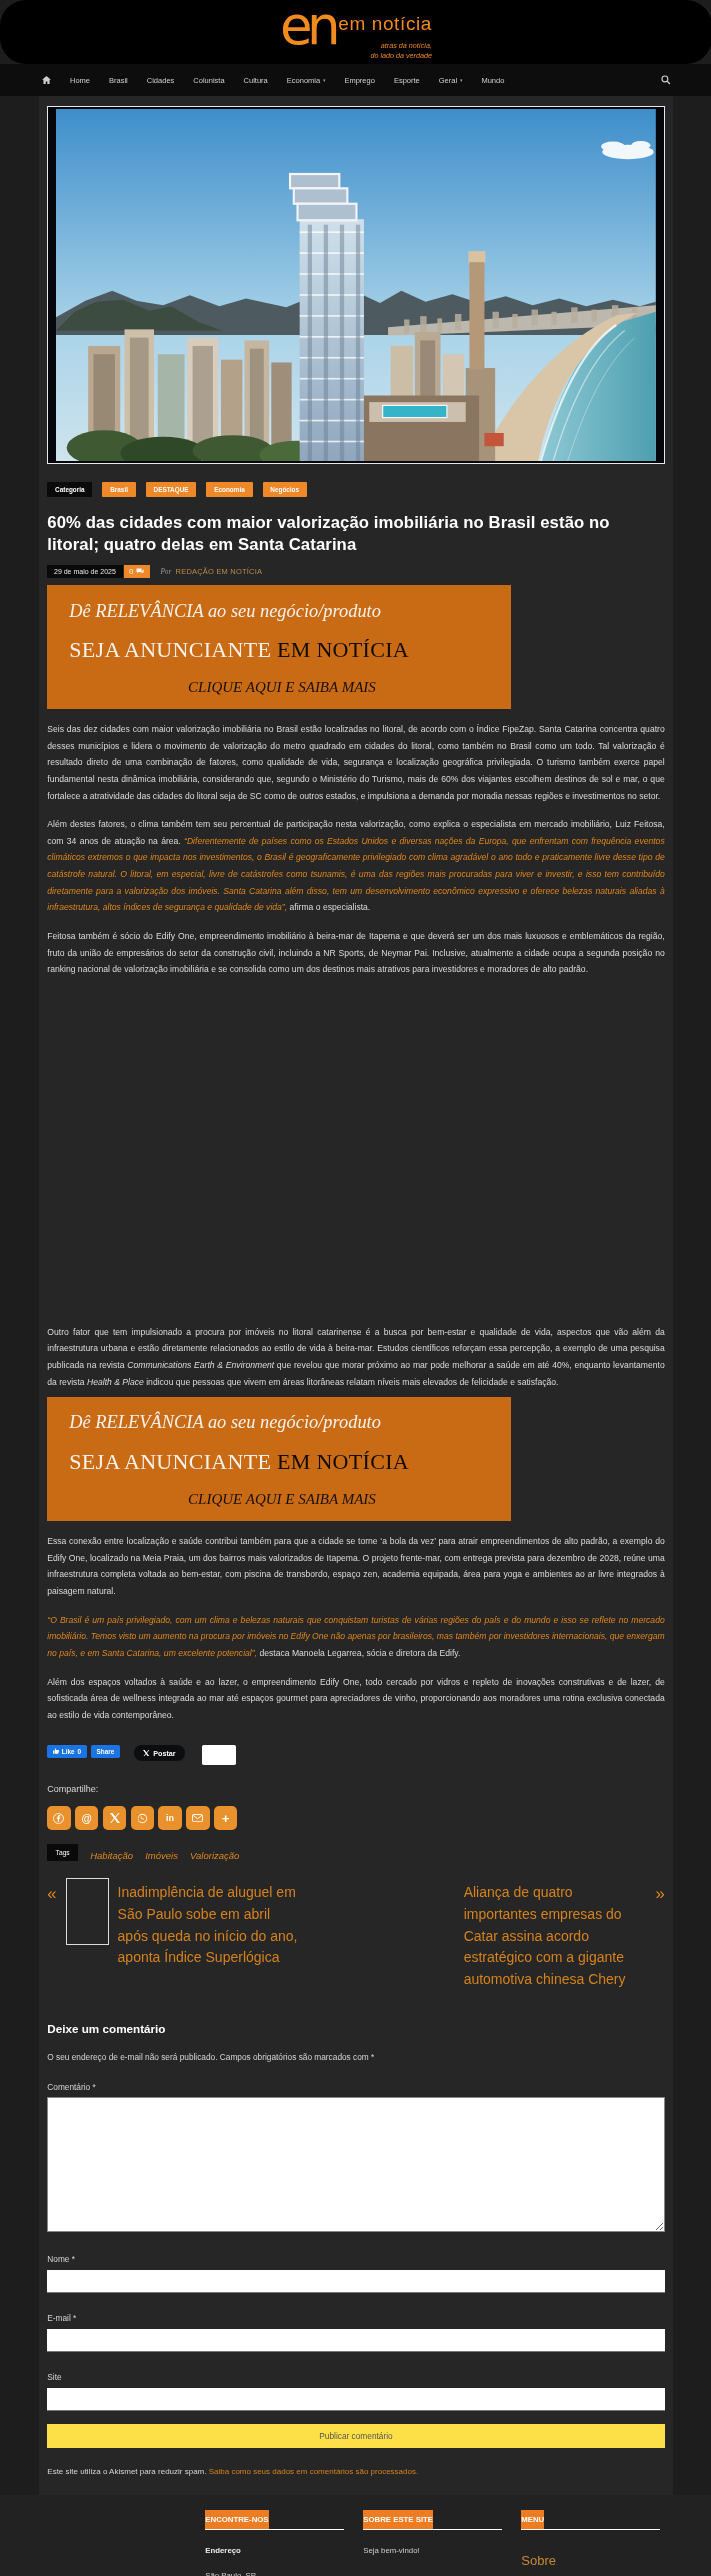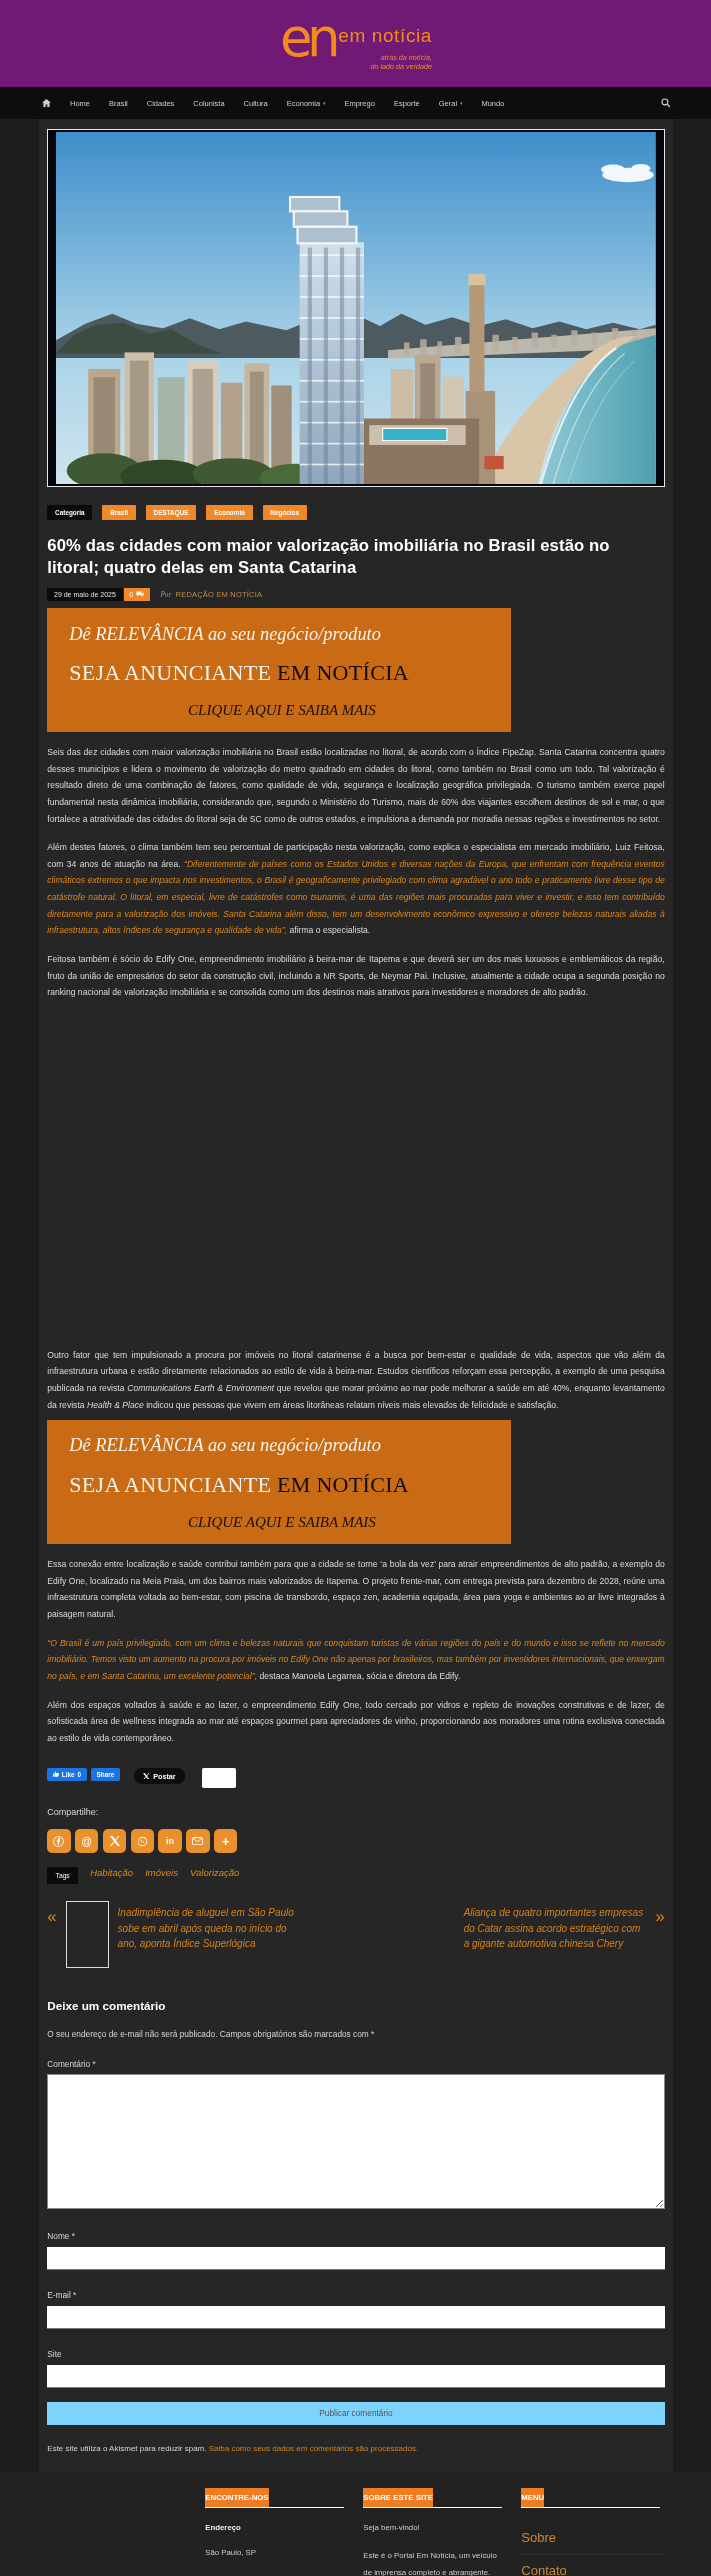--- a/index.html
+++ b/index.html
@@ -3,21 +3,21 @@
 <meta charset="utf-8">
 <style>
   * { margin:0; padding:0; box-sizing:border-box; }
   html,body { background:#1d1d1d; }
   body {
     width:712px; margin:0 auto;
     font-family:"Liberation Sans", sans-serif;
     color:#ddd; font-size:8.3px;
   }
   
-  .site-header { background:#701a75; height:87px; display:flex; align-items:center; justify-content:center; }
+  .site-header { background:#000000; height:64px; display:flex; align-items:center; justify-content:center;border-radius:26px; }
   .logo { display:flex; align-items:flex-start; gap:3.3px; }
   .logo-monogram {
     color:#f28b1e; font-size:53px; line-height:.85; font-weight:400;
     letter-spacing:-5.6px; font-family:"DejaVu Sans", sans-serif;
   }
   .logo-textwrap { padding-top:10px; text-align:right; }
   .logo-name { color:#f28b1e; font-size:19px; font-weight:400; letter-spacing:0.6px; }
   .logo-tagline { color:#f28b1e; font-size:7.2px; font-style:italic; line-height:1.35; margin-top:5.6px; }
   
   .main-nav { background:#0d0d0d; height:32px; display:flex; align-items:center; padding:0 42px; }
@@ -67,38 +67,38 @@
   .x-btn { background:#0c0d0e; color:#fff; font-size:7.2px; font-weight:bold; border:none; border-radius:7.8px; padding:3.3px 9px; margin-left:10px; display:flex; align-items:center; gap:3.3px; cursor:pointer; }
   .widget-blank { width:34px; height:20px; background:#fff; border-radius:1.7px; margin-left:13.3px; }
   .share-heading { margin-top:19px; color:#d8d8d8; font-size:9px; }
   .share-icons { margin-top:12.2px; display:flex; gap:4.4px; }
   .s-icon {
     width:23.4px; height:23.4px; background:#e8912d; border-radius:5px; color:#fff;
     display:flex; align-items:center; justify-content:center; font-weight:bold; font-size:10.6px; cursor:pointer;
   }
   .s-icon svg { display:block; }
   
-  .tags-row { margin-top:14.5px; display:flex; align-items:flex-start; gap:12.2px; }
+  .tags-row { margin-top:14.5px; display:flex; align-items:flex-end; gap:12.2px; }
   .tags-label { background:#0a0a0a; color:#fff; font-size:6.7px; padding:5px 8.3px; }
   .tag-link { color:#e0871c; font-style:italic; font-size:9.5px; text-decoration:none; cursor:pointer; }
   
   .post-nav { margin-top:16.7px; display:flex; justify-content:space-between; align-items:flex-start; }
   .pn-prev { display:flex; gap:9px; align-items:flex-start; }
   .pn-chev { color:#e0871c; font-size:16.7px; line-height:1; padding-top:7.8px; cursor:pointer; }
   .pn-thumb { width:43px; height:67px; border:0.6px solid #ddd; background:#262626; }
-  .pn-text { color:#d6821c; font-style:italic; font-size:10px; line-height:1.55; width:184px; padding-top:4.4px; cursor:pointer; }
+  .pn-text { color:#d6821c; font-size:14px; line-height:1.55; width:184px; padding-top:4.4px; cursor:pointer; }
   .pn-next { display:flex; gap:7.8px; align-items:flex-start; }
   .pn-next .pn-text { text-align:left; }
   
   .cf-heading { margin-top:31px; color:#fff; font-size:11.7px; font-weight:bold; }
   .cf-note { margin-top:16.7px; color:#d6d6d6; font-size:8.3px; }
   .cf-label { display:block; margin-top:20px; color:#d6d6d6; font-size:8.3px; }
   .cf-textarea { margin-top:5.6px; width:100%; height:135px; background:#fff; border:0.6px solid #888; resize:vertical; }
   .cf-input { margin-top:5.6px; width:100%; height:23.4px; background:#fff; border:none; border-bottom:1.7px solid #777; }
-  .cf-submit { margin-top:13.3px; width:100%; height:23.4px; background:#7dd3fc; border:none; color:#555; font-size:8.3px; cursor:pointer; }
+  .cf-submit { margin-top:13.3px; width:100%; height:23.4px; background:#fde047; border:none; color:#555; font-size:8.3px; cursor:pointer; }
   .akismet { margin-top:19px; padding-bottom:19px; color:#d6d6d6; font-size:8px; }
   .akismet a { color:#d6821c; text-decoration:none; cursor:pointer; }
   
   .site-footer { background:#222; padding-top:15.6px; }
   .footer-grid { width:634px; margin:0 auto; display:grid; grid-template-columns:158px 158px 158px 158px; }
   .f-col { padding:0 8.3px; }
   .f-head { display:inline-block; background:#ee7c23; color:#fff; font-weight:bold; font-size:7.8px; padding:5px 0; }
   .f-underline { height:1.1px; background:#fff; margin-top:0; width:139px; }
   .f-body { margin-top:14.5px; font-size:7.8px; color:#cfcfcf; line-height:1.6; }
   .f-bold { font-weight:bold; color:#eee; }

